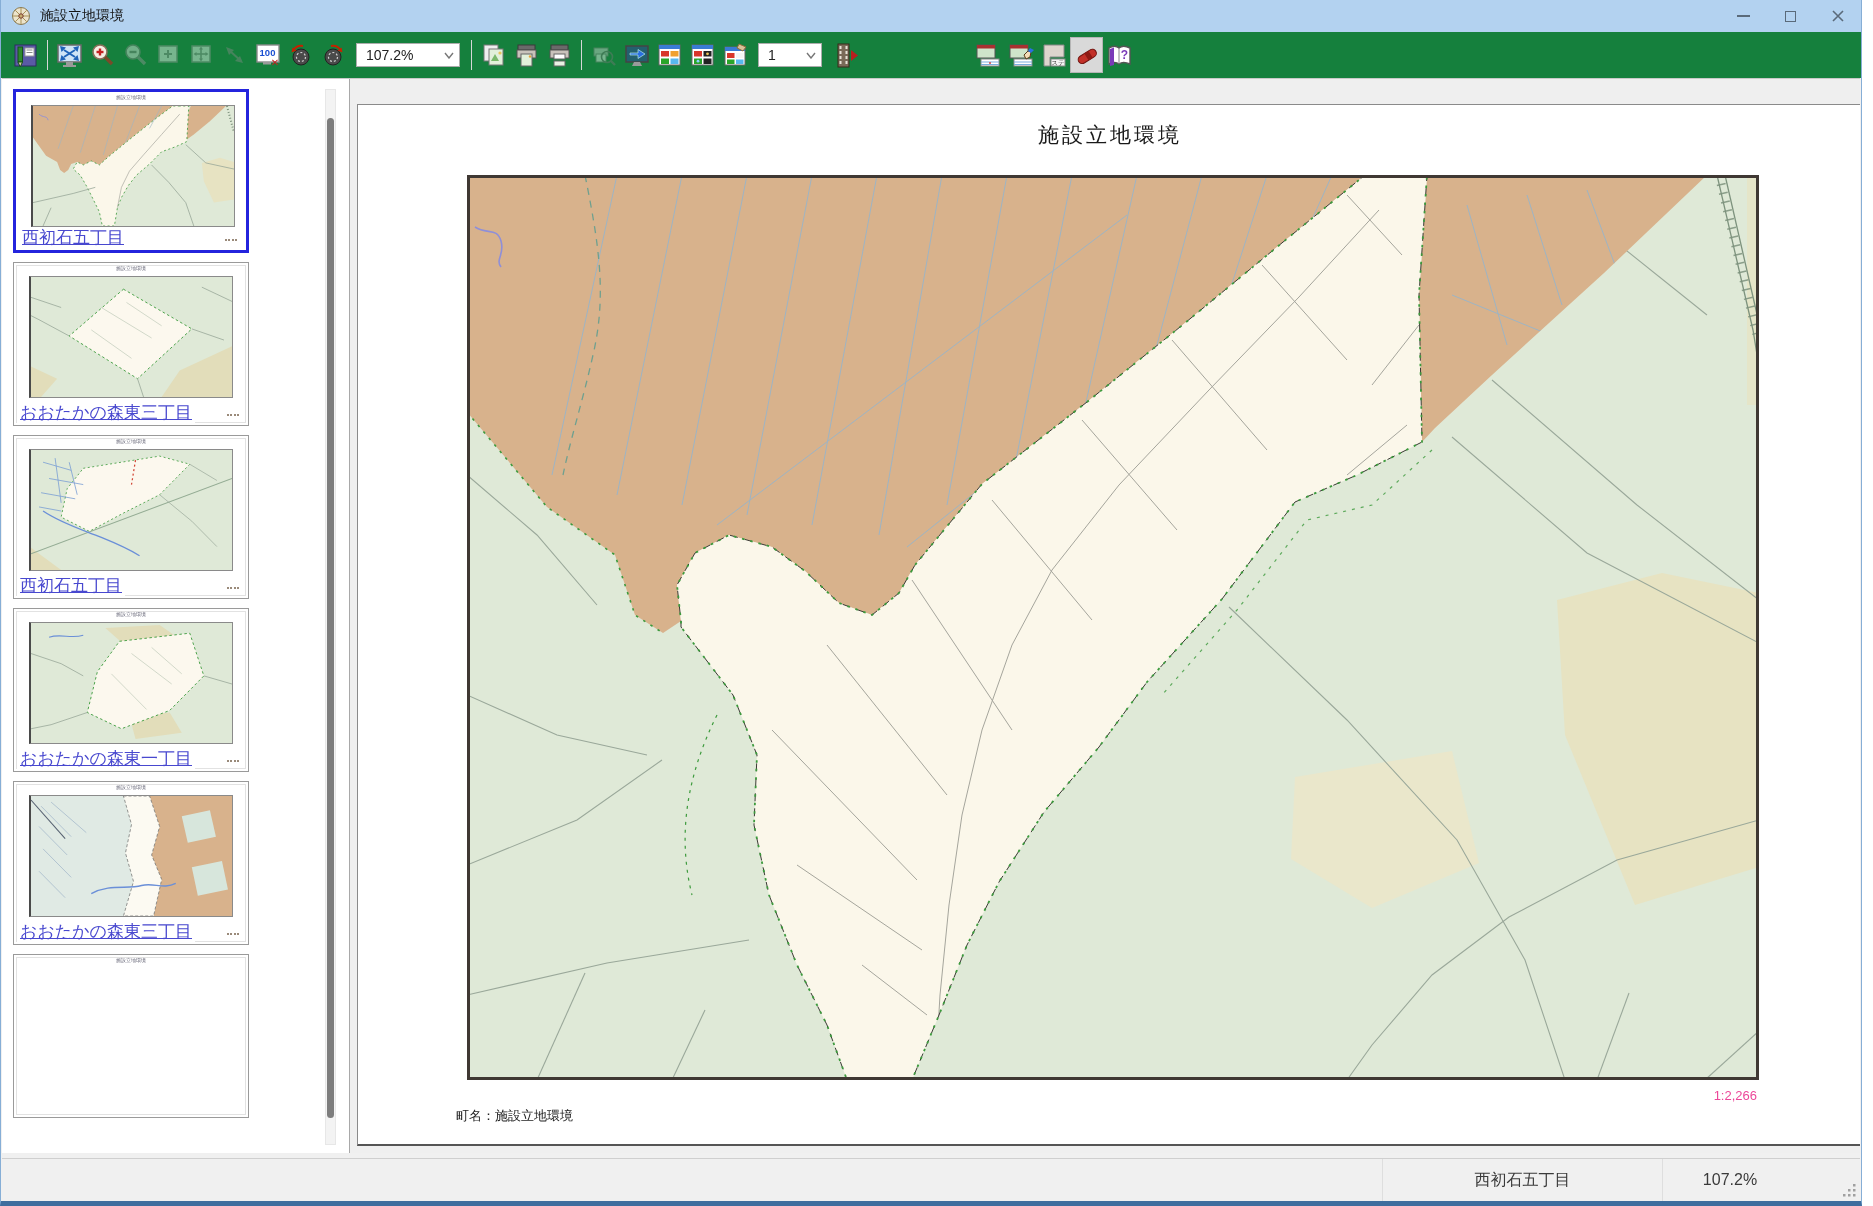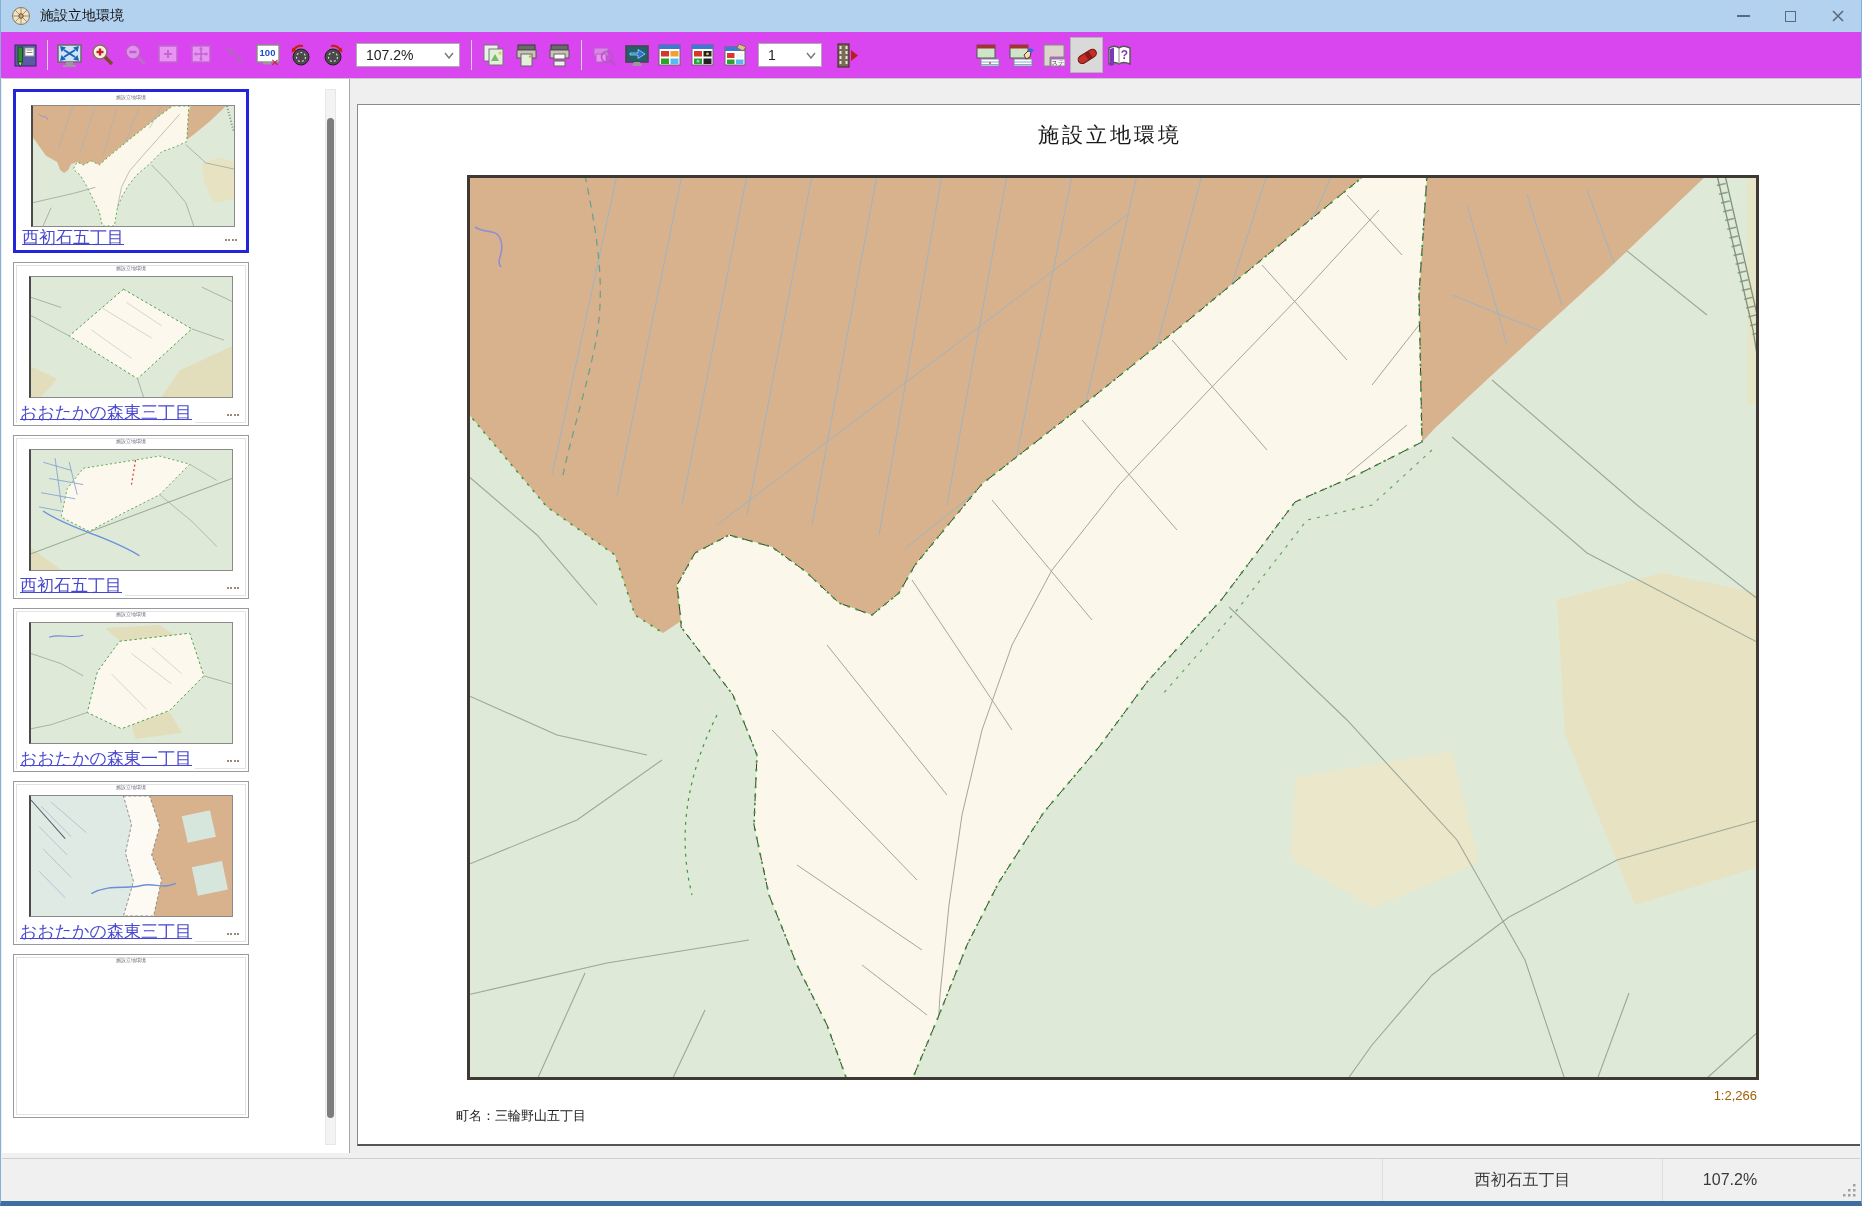--- a/index.html
+++ b/index.html
@@ -11,21 +11,21 @@
   
   .titlebar { height:32px; background:#b3d2f0; display:flex; align-items:center; }
   .app-icon { width:20px; height:20px; margin:0 9px 0 10px; }
   .title-text { font-size:14px; color:#141414; }
   .win-controls { margin-left:auto; display:flex; height:32px; }
   .win-btn { width:47px; height:32px; display:flex; align-items:center; justify-content:center; }
   .glyph-min { width:13px; height:0; border-top:2px solid #5a6a7a; }
   .glyph-max { width:11px; height:11px; border:1.5px solid #5a6a7a; }
 
   
-  .toolbar { height:46px; background:#d946ef; display:flex; align-items:center; padding-left:8px; }
+  .toolbar { height:46px; background:#15803d; display:flex; align-items:center; padding-left:8px; }
   .tbtn { width:33px; height:36px; display:flex; align-items:center; justify-content:center; border:1px solid transparent; }
   .tbtn.pressed { background:#d9d9d9; border:1px solid #b5b5b5; }
   .disabled { opacity:.42; filter:grayscale(1); }
   .sep { width:1px; height:30px; background:#d6d6d6; margin:0 5px; }
   .combo { height:24px; background:#fff; border:1px solid #acacac; display:flex; align-items:center;
     padding:0 5px 0 9px; font-size:14px; color:#222; margin:0 6px; }
   .combo-zoom { width:104px; }
   .combo-page { width:64px; }
   .combo .chev { margin-left:auto; }
 
@@ -54,21 +54,21 @@
     background:#7d7d7d; border-radius:4px; }
 
   
   .main { flex:1; position:relative; background:#efefef; overflow:hidden; }
   .paper { position:absolute; left:7px; top:25px; width:1506px; height:1042px; background:#fff;
     border:1px solid #8a8a8a; border-bottom:2px solid #555; }
   .page-title { position:absolute; top:16px; left:0; right:0; text-align:center;
     font-size:21px; color:#1a1a1a; letter-spacing:3px; }
   .map-frame { position:absolute; left:109px; top:70px; width:1292px; height:905px; }
   .map-frame svg { display:block; width:100%; height:100%; }
-  .scale-label { position:absolute; top:983px; right:105px; font-size:13px; color:#a16207; }
+  .scale-label { position:absolute; top:983px; right:105px; font-size:13px; color:#ec4899; }
   .town-label { position:absolute; top:1002px; left:98px; font-size:13px; color:#222; }
 
   
   .statusbar { position:absolute; left:1px; right:1px; bottom:0; height:43px; background:#f0f0f0;
     border-top:1px solid #cfcfcf; font-size:16px; color:#3a3a3a; }
   .sb-name { position:absolute; left:1380px; width:280px; top:0; bottom:0; display:flex;
     align-items:center; justify-content:center; border-left:1px solid #dedede; }
   .sb-zoom { position:absolute; left:1660px; width:135px; top:0; bottom:0; display:flex;
     align-items:center; justify-content:center; border-left:1px solid #dedede; }
   .sb-grip { position:absolute; right:3px; bottom:3px; }
@@ -600,21 +600,21 @@
 
             <path d="M0,237 L80,332 L148,380 L168,440 L196,458" fill="none" stroke="#3c9a3c" stroke-width="1.6" stroke-dasharray="2.5,6"></path>
 
             <path d="M965,275 L905,330 L840,345 L770,435 L695,520" fill="none" stroke="#3c9a3c" stroke-width="1.2" stroke-dasharray="3,6" opacity="0.8"></path>
 
             <rect x="1.5" y="1.5" width="1289" height="902" fill="none" stroke="#3f3833" stroke-width="3"></rect>
           </svg>
         </div>
 
         <div class="scale-label">1:2,266</div>
-        <div class="town-label">町名：三輪野山五丁目</div>
+        <div class="town-label">町名：施設立地環境</div>
       </div>
     </div>
   </div>
 
   <div class="statusbar">
     <div class="sb-name">西初石五丁目</div>
     <div class="sb-zoom">107.2%</div>
     <svg class="sb-grip" width="16" height="16" viewBox="0 0 16 16">
       <g fill="#a0a0a0">
         <rect x="12" y="2" width="2.5" height="2.5"></rect>

